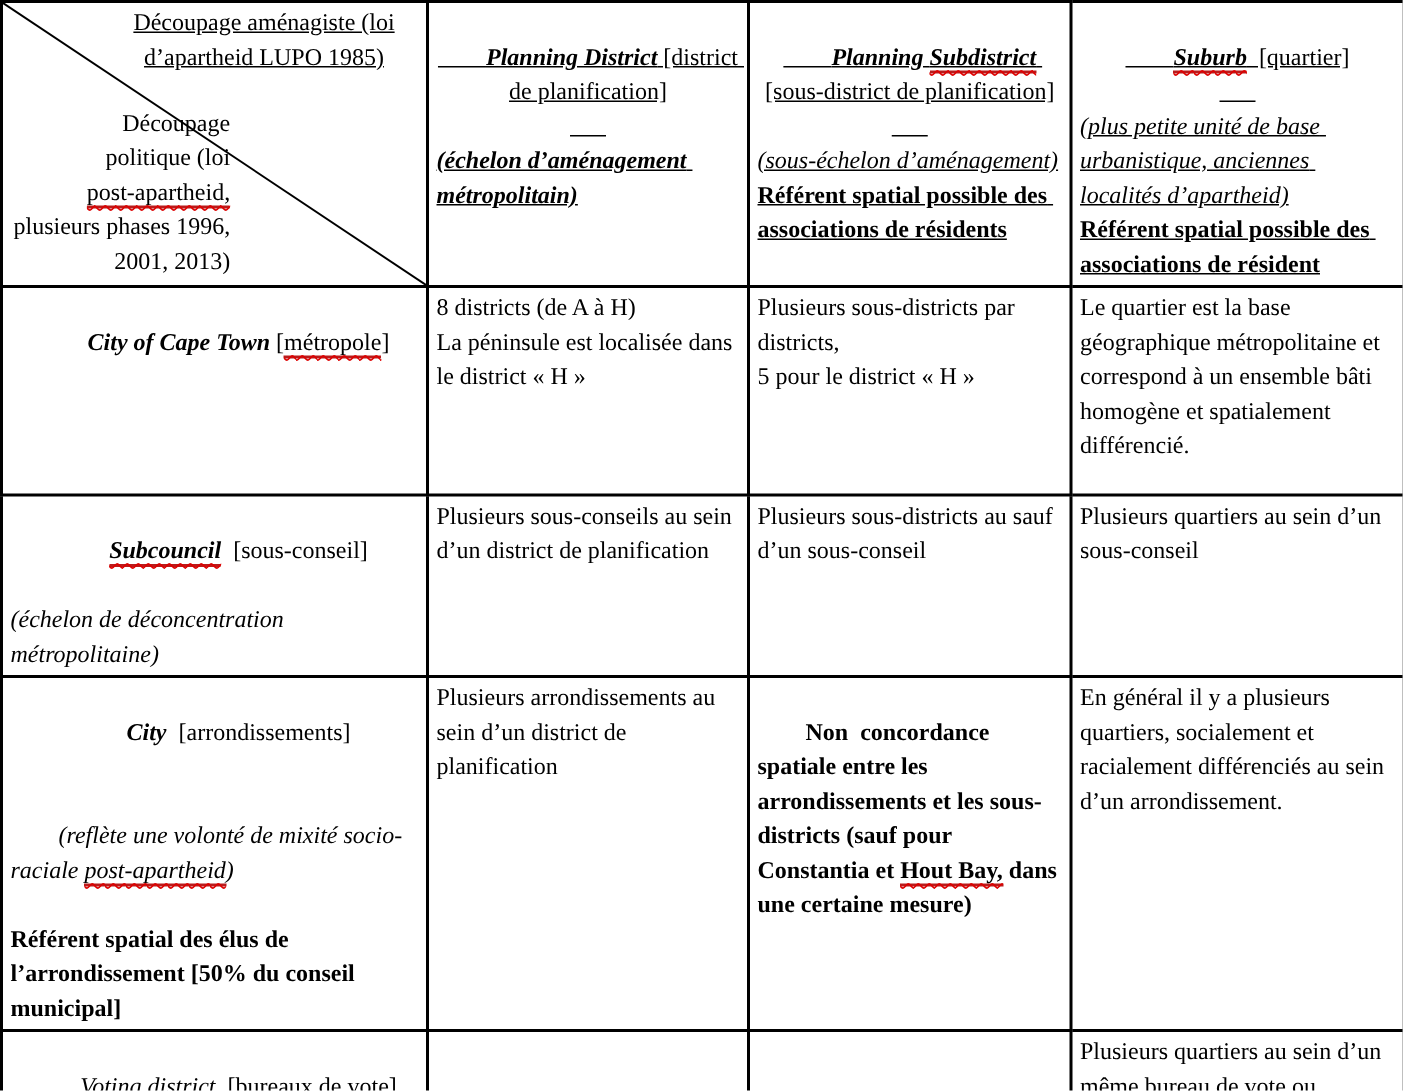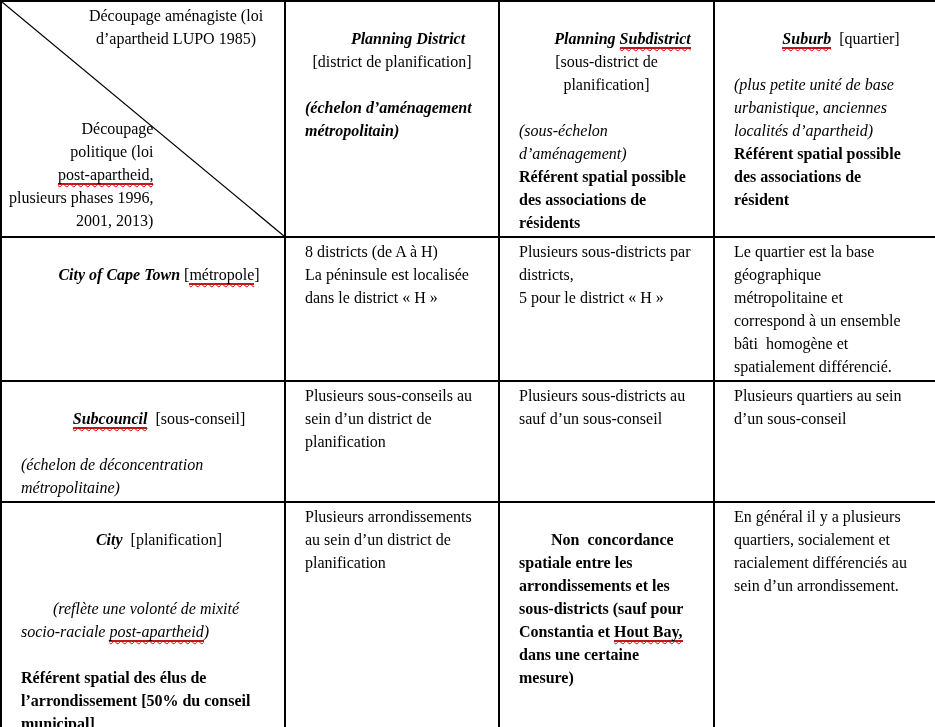--- a/index.html
+++ b/index.html
@@ -11,21 +11,21 @@
   }
   table.doc {
     border-collapse: collapse;
     table-layout: fixed;
     width: 935px;
     margin: 0;
   }
   td {
     border: 2px solid #000;
     vertical-align: top;
-    padding: 2px 19px;
+    padding: 2px 5px;
     font-size: 16px;
     line-height: 23px;
     overflow: hidden;
   }
   .p { white-space: pre-wrap; }
   .center { text-align: center; }
   .b  { font-weight: bold; }
   .i  { font-style: italic; }
   .bi { font-weight: bold; font-style: italic; }
   
@@ -43,21 +43,21 @@
     position: relative;
     text-align: center;
     padding: 2px 6px 0 72px;
   }
   .corner-bottom {
     position: absolute;
     left: 7px; bottom: 4px;
     text-align: right;
   }
   
-  tr.rh { height: 172px; }
+  tr.rh { height: 172px; text-decoration: underline; }
   tr.r1 { height: 139px; }
   tr.r2 { height: 72px; }
   tr.r3 { height: 161px; }
   tr.r4 { height: 147px; }
 </style>
 </head>
 <body>
 
 <table class="doc">
   <colgroup>
@@ -143,21 +143,21 @@
       <div class="p">Plusieurs sous-districts au sauf d’un sous-conseil</div>
     </td>
     <td>
       <div class="p">Plusieurs quartiers au sein d’un sous-conseil</div>
     </td>
   </tr>
 
   <tr class="r3">
     <td>
       <div class="p center">
-        <span class="bi">City</span><span>  [planification]</span>
+        <span class="bi">City</span><span>  [arrondissements]</span>
       </div>
       <div class="p i">
         <span>(reflète une volonté de mixité socio-raciale </span><span class="u w">post-apartheid</span><span>)</span>
       </div>
       <div class="p b">Référent spatial des élus de l’arrondissement [50% du conseil municipal]</div>
     </td>
     <td>
       <div class="p">Plusieurs arrondissements au sein d’un district de planification</div>
     </td>
     <td>

